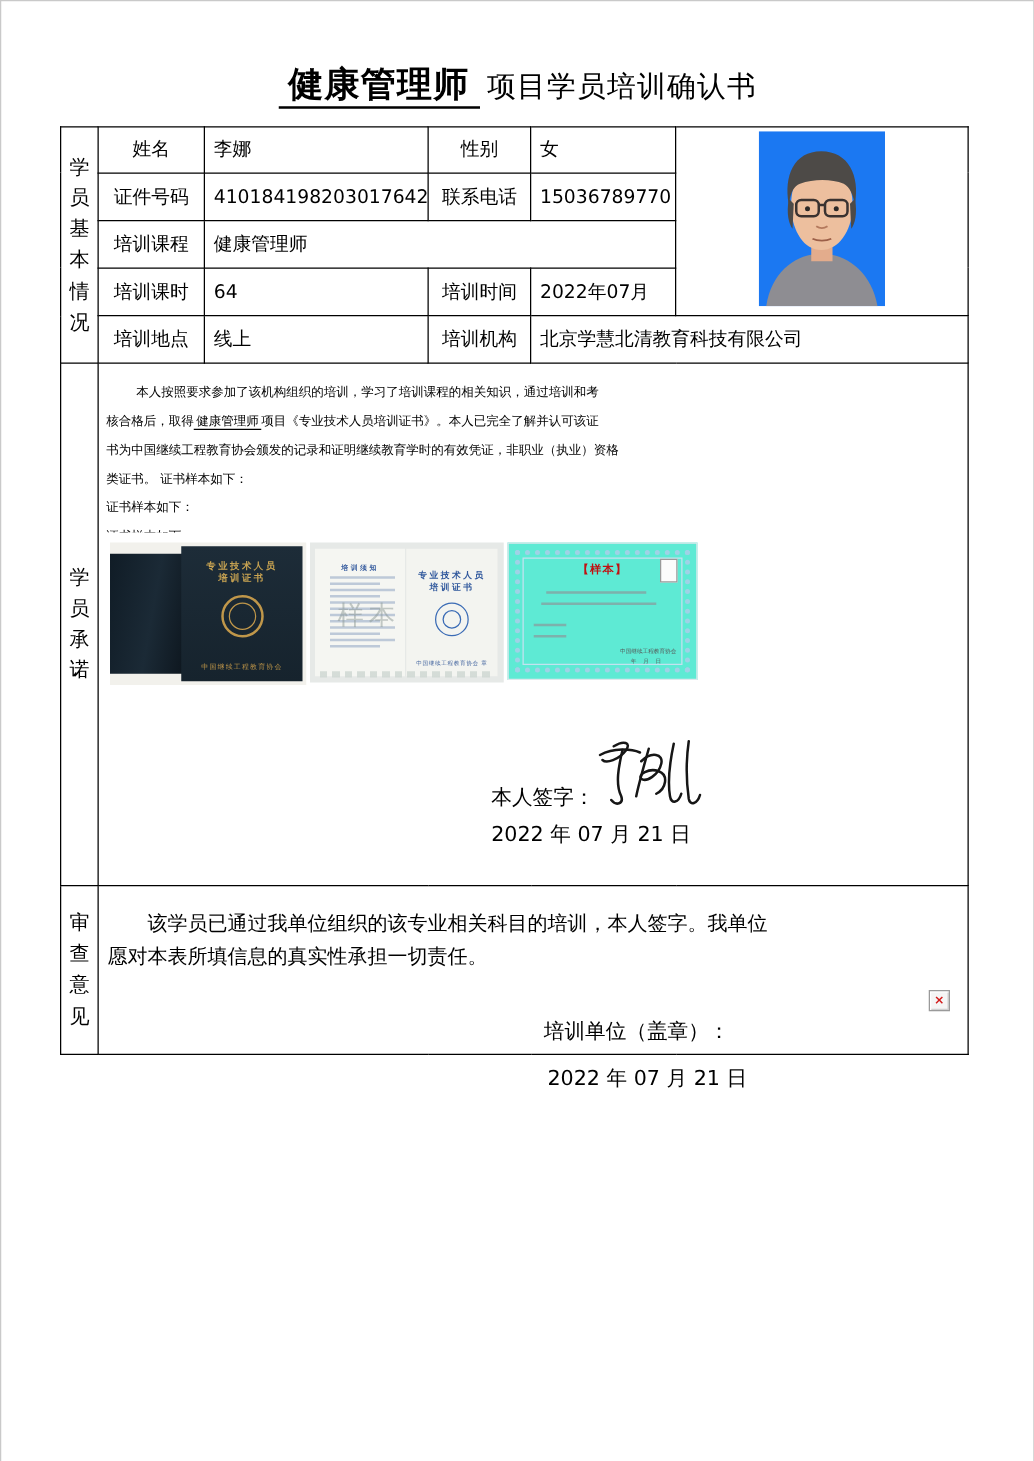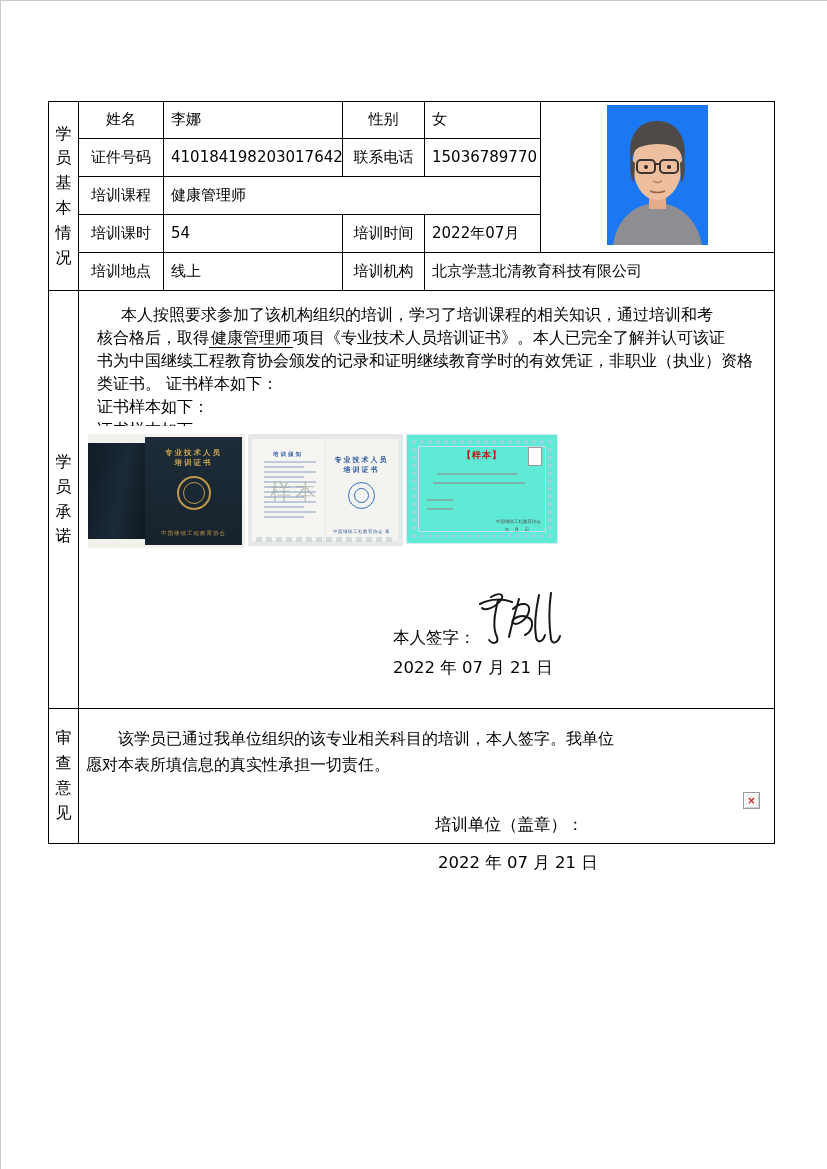--- a/index.html
+++ b/index.html
@@ -24,21 +24,21 @@
   table.main td { border:1.5px solid #000; font-size:15px; vertical-align:middle; overflow:hidden; }
   td.lab { text-align:center; }
   td.val { text-align:left; padding-left:7px; }
   td.vcell { text-align:center; }
   .vhead { display:inline-block; width:18px; word-break:break-all; line-height:1.55; font-size:16px; text-align:center; }
   tr.r1 { height:36px;padding-left:24px; } tr.r2, tr.r3, tr.r4 { height:37px; } tr.r5 { height:38px; }
   tr.rCommit { height:418px; } tr.rReview { height:135px; }
   td.photo-cell { text-align:center; vertical-align:middle; padding:3px 0; }
   
   .commit-box { position:relative; height:414px; width:100%; font-weight:400; }
-  .para { position:absolute; left:6px; top:12px; width:686px; font-size:16px; line-height:23px;margin-left:12px; }
+  .para { position:absolute; left:6px; top:12px; width:686px; font-size:10px; line-height:23px; }
   .para .ln { white-space:nowrap; }
   .para .indent { padding-left:24px; }
   .uline { border-bottom:1px solid #000; padding:0 2px; }
   .clip-line { height:8px; overflow:hidden; white-space:nowrap; }
   .certs { position:absolute; left:9px; top:143px; display:flex; gap:3px; }
   
   .cert1 { position:relative; width:157px; height:114px; background:#f2f1ec; }
   .cert1 .spine { position:absolute; left:0; top:9px; width:60px; height:96px;
                   background:linear-gradient(100deg,#101c26 0%,#1b2a36 55%,#0d161e 100%); }
   .cert1 .cover { position:absolute; left:57px; top:3px; width:97px; height:108px;
@@ -88,20 +88,23 @@
                 color:#d21a1a; font-size:10px; font-weight:700; line-height:1; }
   .seal-label { position:absolute; left:356px; top:105px; font-size:16.5px; font-weight:400; }
   
   .bottom-date { position:absolute; left:437px; top:851px; font-size:16.5px; }
 </style>
 </head>
 <body>
 
 <div class="page">
 
+  <div class="title">
+    <span class="course">健康管理师</span><span class="rest">项目学员培训确认书</span>
+  </div>
 
   <table class="main">
     <colgroup>
       <col style="width:30px">
         <col style="width:85px">
         <col style="width:179px">
       <col style="width:82px">
         <col style="width:116px">
         <col style="width:234px">
     </colgroup>
@@ -138,21 +141,21 @@
         <td class="val">410184198203017642</td>
         <td class="lab">联系电话</td>
         <td class="val">15036789770</td>
       </tr>
       <tr class="r3">
         <td class="lab">培训课程</td>
         <td class="val" colspan="3">健康管理师</td>
       </tr>
       <tr class="r4">
         <td class="lab">培训课时</td>
-        <td class="val">54</td>
+        <td class="val">64</td>
         <td class="lab">培训时间</td>
         <td class="val">2022年07月</td>
       </tr>
       <tr class="r5">
         <td class="lab">培训地点</td>
         <td class="val">线上</td>
         <td class="lab">培训机构</td>
         <td class="val" colspan="2">北京学慧北清教育科技有限公司</td>
       </tr>
 

